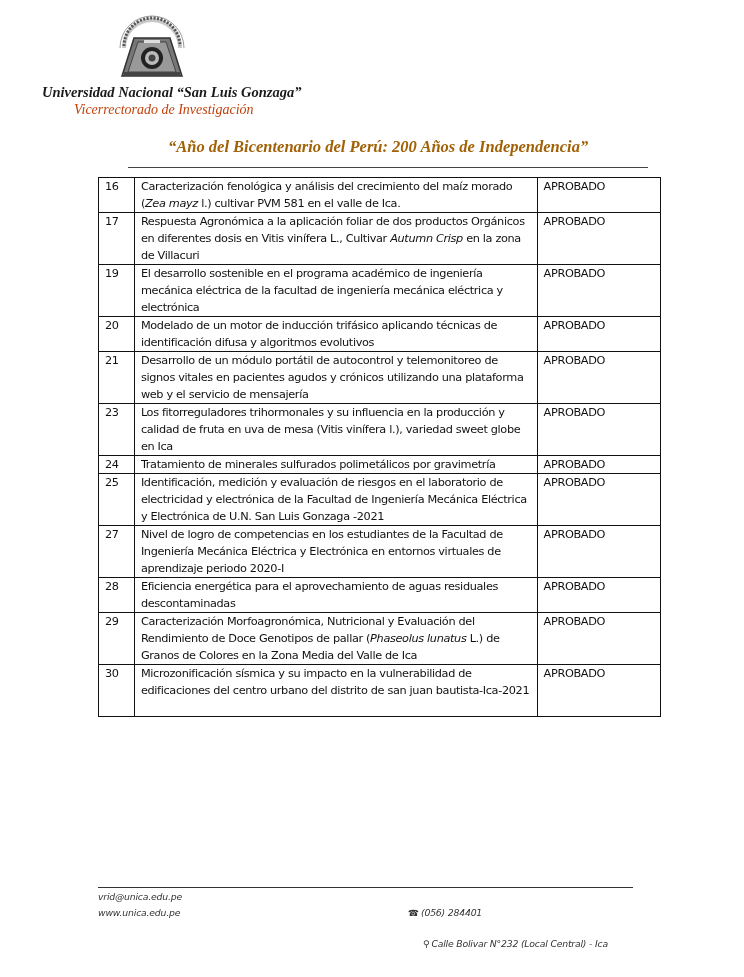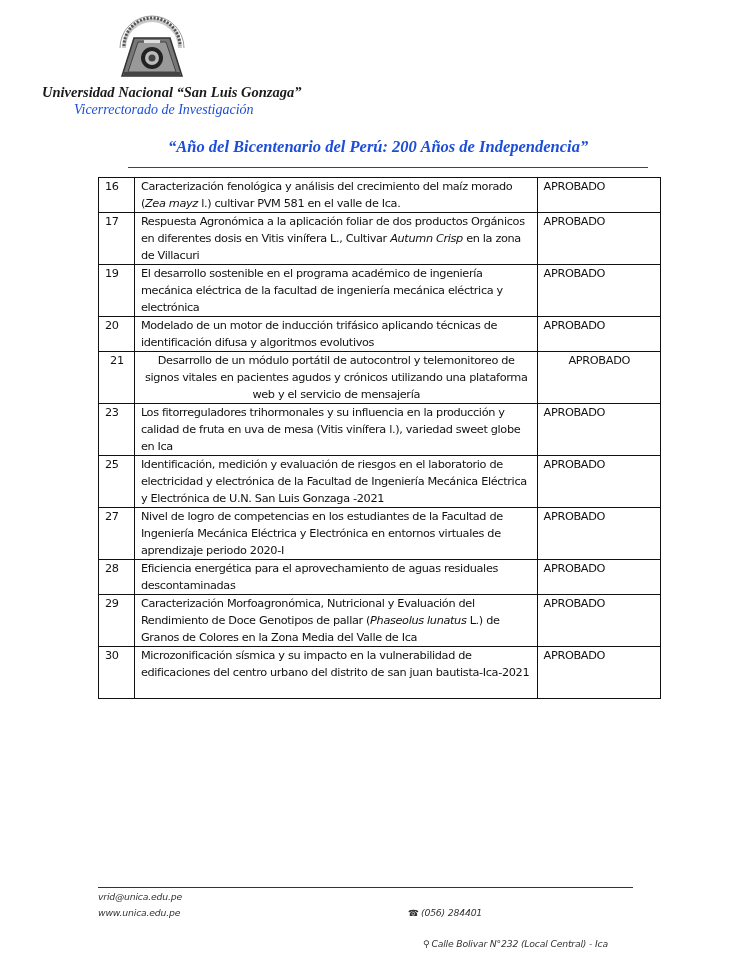--- a/index.html
+++ b/index.html
@@ -1,20 +1,20 @@
 <!DOCTYPE html>
 <html><head>
 <meta charset="utf-8">
 <style>
   html, body { margin: 0; padding: 0; background: #ffffff; }
   body { width: 744px; height: 977px; position: relative; overflow: hidden; font-family: "Liberation Sans", sans-serif; color: #111; }
   .logo { position: absolute; left: 110px; top: 8px; width: 84px; height: 72px; }
   .uni-name { position: absolute; left: 42px; top: 84px; font-family: "Liberation Serif", serif; font-style: italic; font-weight: bold; font-size: 14.5px; color: #1a1a1a; white-space: nowrap; }
-  .vice { position: absolute; left: 74px; top: 102px; font-family: "Liberation Serif", serif; font-style: italic; font-size: 14px; color: #1d4ed8; white-space: nowrap; }
-  .motto { position: absolute; left: 168px; top: 137px; font-family: "Liberation Serif", serif; font-style: italic; font-weight: bold; font-size: 16.5px; color: #1d4ed8; white-space: nowrap; }
+  .vice { position: absolute; left: 74px; top: 102px; font-family: "Liberation Serif", serif; font-style: italic; font-size: 14px; color: #c2410c; white-space: nowrap; }
+  .motto { position: absolute; left: 168px; top: 137px; font-family: "Liberation Serif", serif; font-style: italic; font-weight: bold; font-size: 16.5px; color: #a16207; white-space: nowrap; }
   .head-rule { position: absolute; left: 128px; top: 167px; width: 520px; height: 0; border-top: 1px solid #444; }
   table.list { position: absolute; left: 98px; top: 177px; width: 563px; border-collapse: collapse; font-family: "DejaVu Sans", sans-serif; font-size: 11.3px; letter-spacing: -0.35px; line-height: 17px; padding-left: 28px; }
   table.list td { border: 1.3px solid #111; vertical-align: top; padding: 0 5px 0 6px; }
   td.num { width: 24px; padding-left: 7px; }
   td.title { width: 394px; }
   td.status { width: 112px; }
   .footer-rule { position: absolute; left: 98px; top: 887px; width: 535px; border-top: 1px solid #333; }
   .foot { position: absolute; font-family: "DejaVu Sans", sans-serif; font-style: italic; font-size: 9.3px; color: #333; white-space: nowrap; letter-spacing: -0.2px; }
   .foot-email { left: 98px; top: 891px; }
   .foot-web { left: 98px; top: 907px; }
@@ -62,28 +62,33 @@
       <tr style="height: 50px;">
         <td class="num">19</td>
         <td class="title">El desarrollo sostenible en el programa académico de ingeniería mecánica eléctrica de la facultad de ingeniería mecánica eléctrica y electrónica</td>
         <td class="status">APROBADO</td>
       </tr>
       <tr style="height: 34px;">
         <td class="num">20</td>
         <td class="title">Modelado de un motor de inducción trifásico aplicando técnicas de identificación difusa y algoritmos evolutivos</td>
         <td class="status">APROBADO</td>
       </tr>
-      <tr style="height: 50px; text-align: center;">
+      <tr style="height: 50px;">
         <td class="num">21</td>
         <td class="title">Desarrollo de un módulo portátil de autocontrol y telemonitoreo de signos vitales en pacientes agudos y crónicos utilizando una plataforma web y el servicio de mensajería</td>
         <td class="status">APROBADO</td>
       </tr>
       <tr style="height: 50px;">
         <td class="num">23</td>
         <td class="title">Los fitorreguladores trihormonales y su influencia en la producción y calidad de fruta en uva de mesa (Vitis vinífera l.), variedad sweet globe en Ica</td>
+        <td class="status">APROBADO</td>
+      </tr>
+      <tr style="height: 18px;">
+        <td class="num">24</td>
+        <td class="title">Tratamiento de minerales sulfurados polimetálicos por gravimetría</td>
         <td class="status">APROBADO</td>
       </tr>
       <tr style="height: 50px;">
         <td class="num">25</td>
         <td class="title">Identificación, medición y evaluación de riesgos en el laboratorio de electricidad y electrónica de la Facultad de Ingeniería Mecánica Eléctrica y Electrónica de U.N. San Luis Gonzaga -2021</td>
         <td class="status">APROBADO</td>
       </tr>
       <tr style="height: 50px;">
         <td class="num">27</td>
         <td class="title">Nivel de logro de competencias en los estudiantes de la Facultad de Ingeniería Mecánica Eléctrica y Electrónica en entornos virtuales de aprendizaje periodo 2020-I</td>

